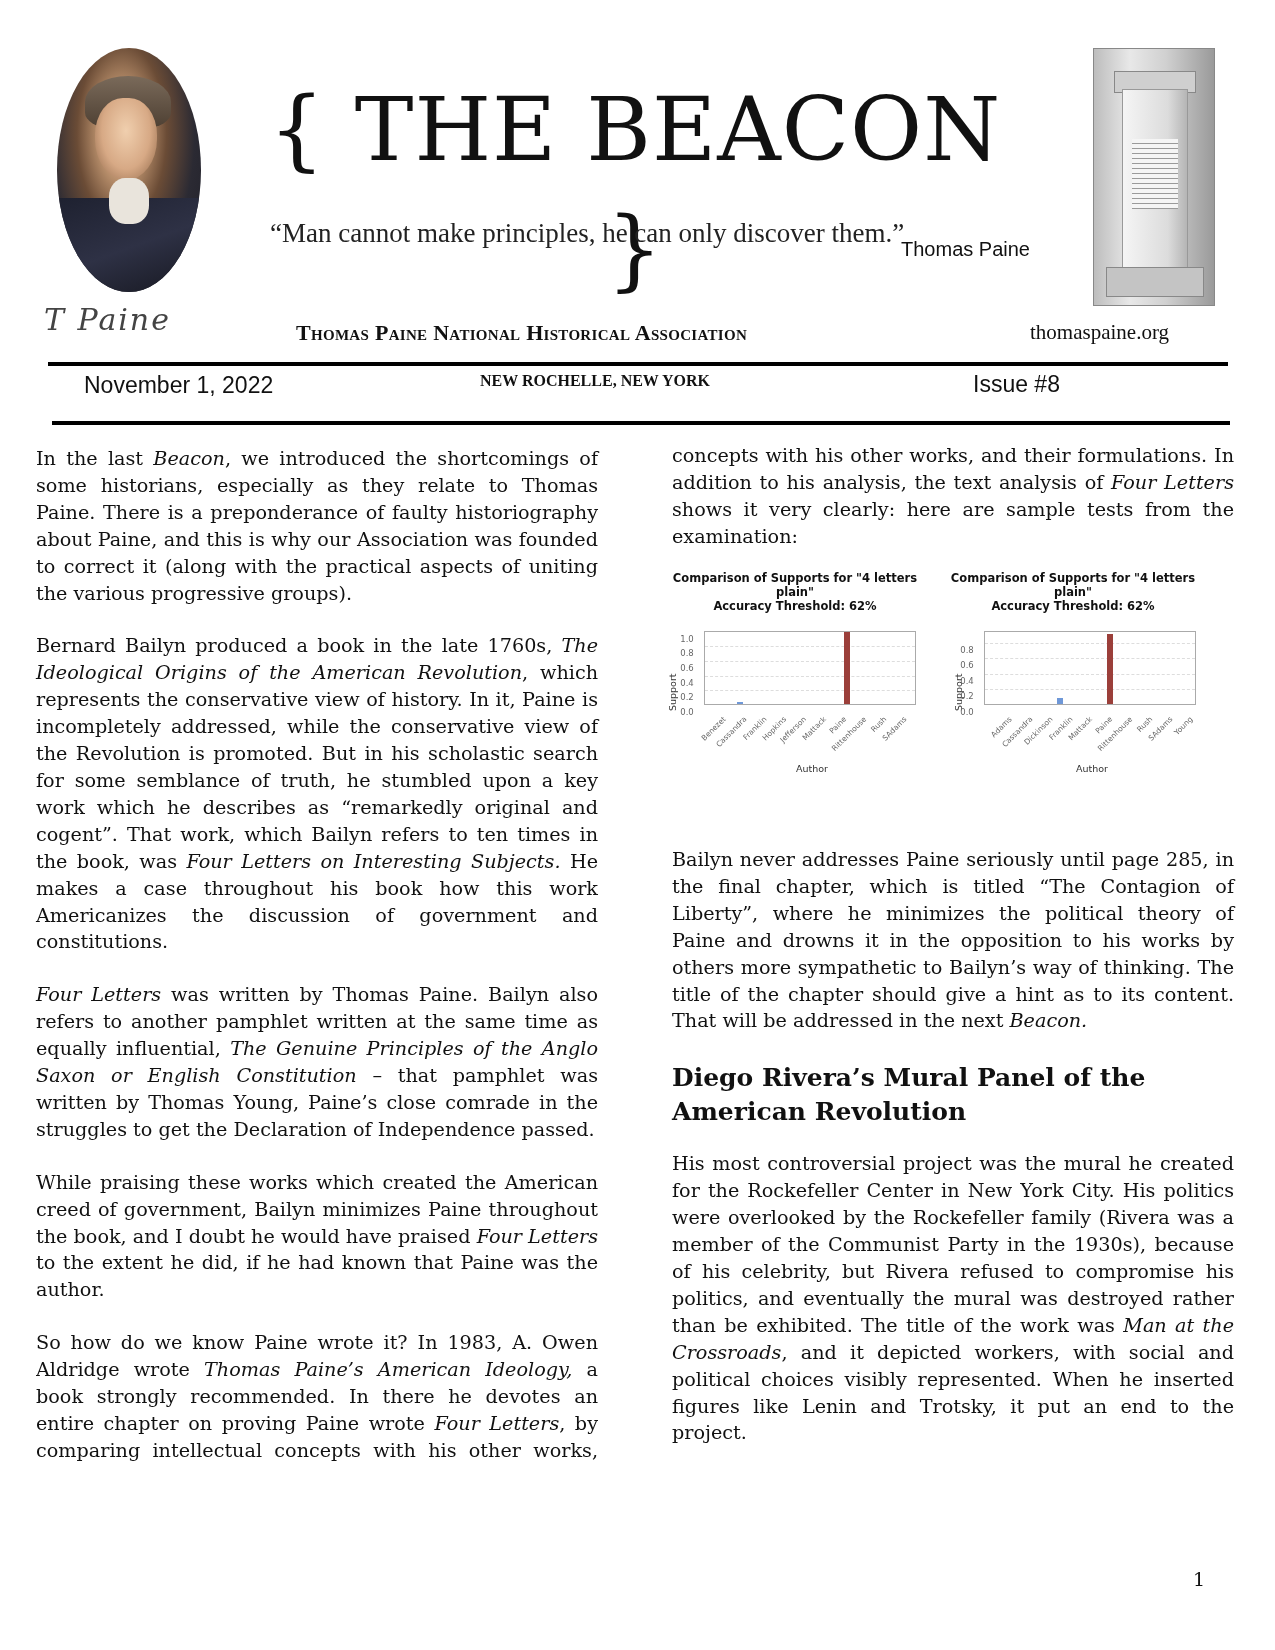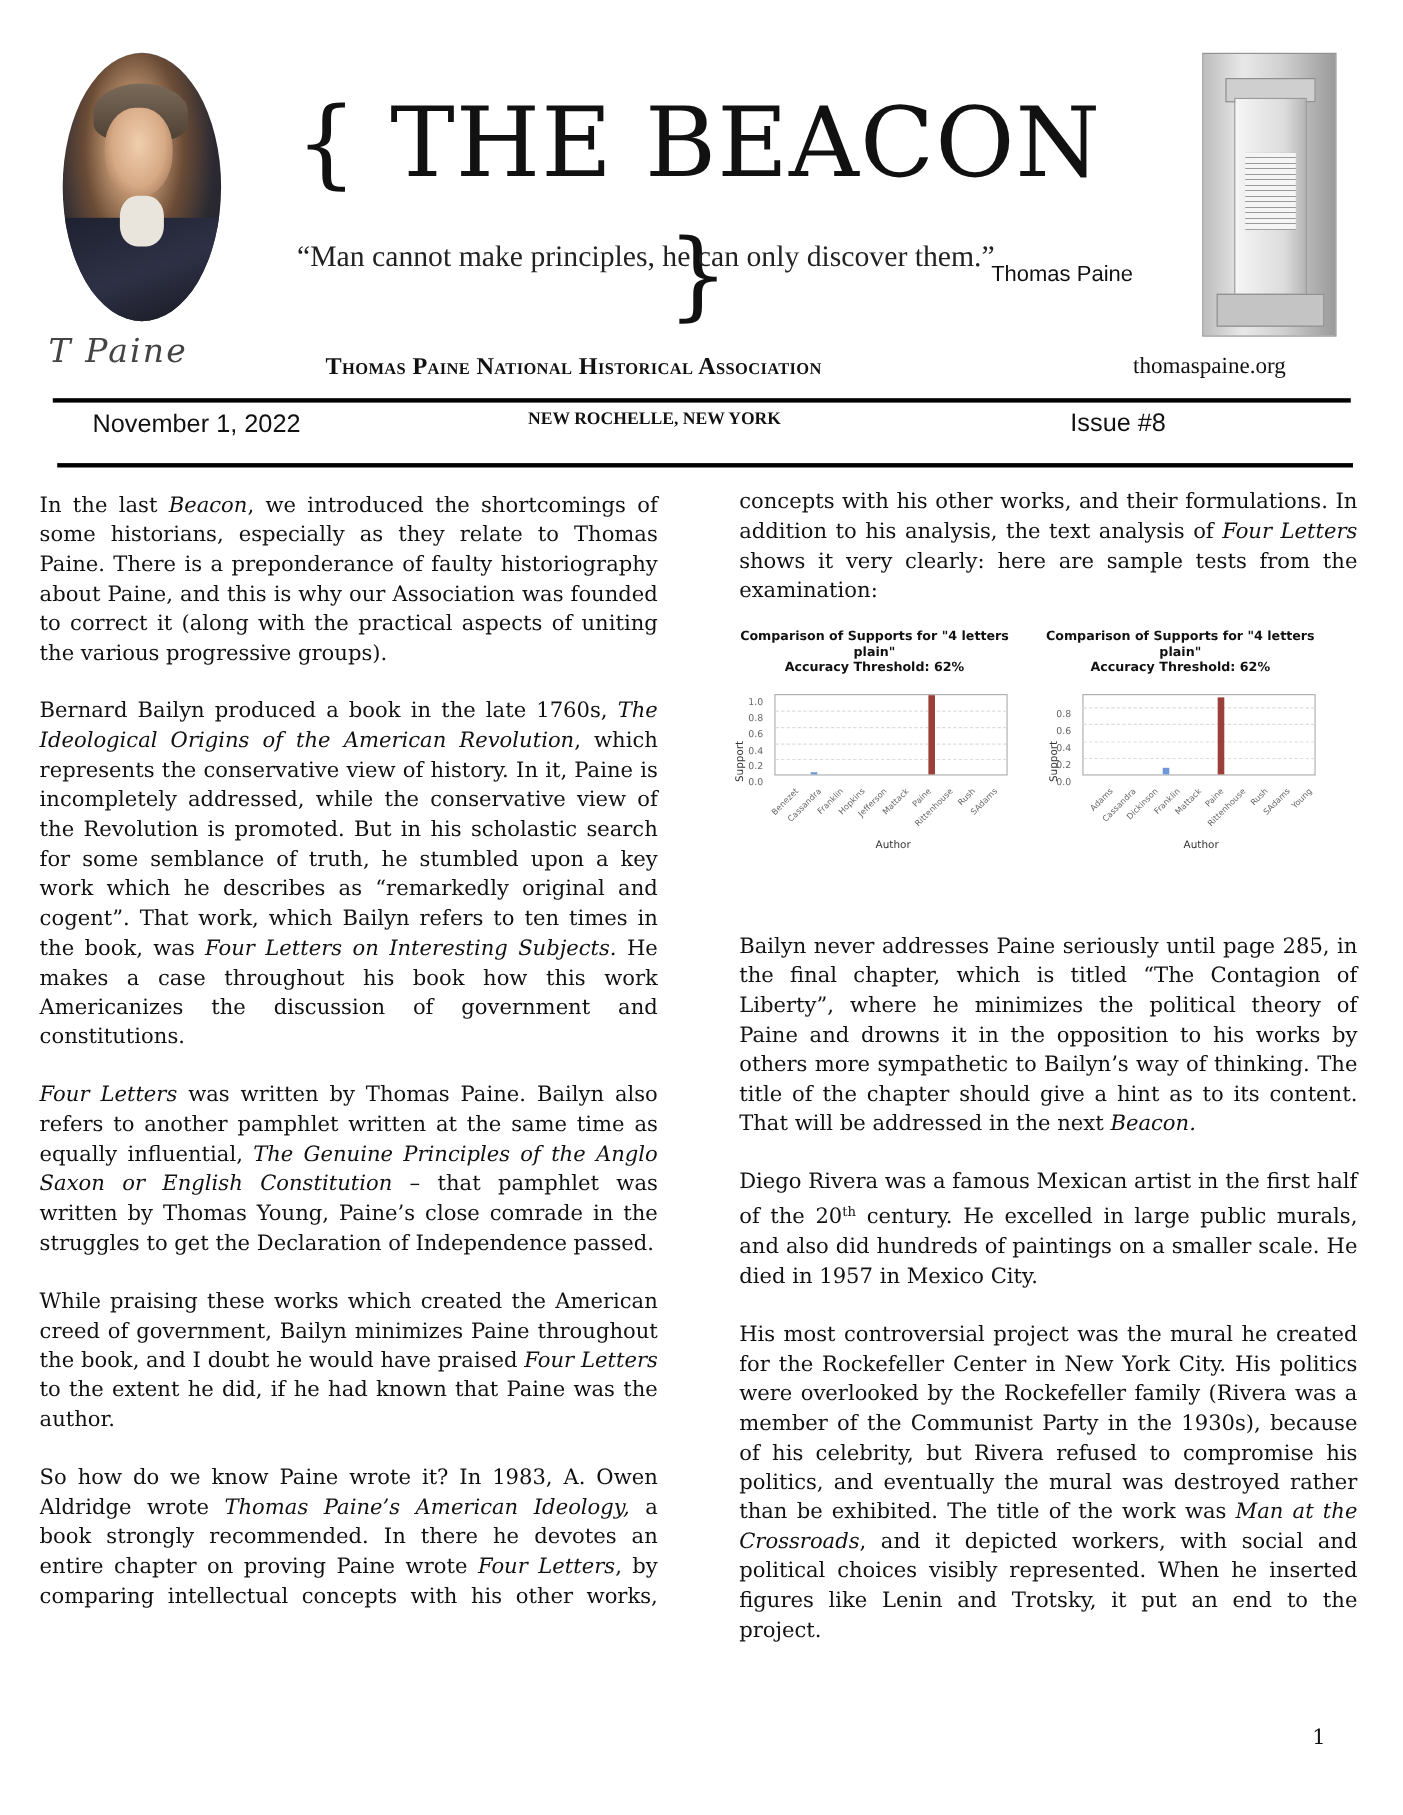--- a/index.html
+++ b/index.html
@@ -200,17 +200,17 @@
       <div class="xtick" style="right:86px;top:138px;">Rittenhouse</div>
       <div class="xtick" style="right:66px;top:138px;">Rush</div>
       <div class="xtick" style="right:46px;top:138px;">SAdams</div>
       <div class="xtick" style="right:26px;top:138px;">Young</div>
       <div class="xlabel" style="left:138px;top:185px;">Author</div>
     </div>
   </div>
 
   <p><span>Bailyn never addresses Paine seriously until page 285, in the final chapter, which is titled “The Contagion of Liberty”, where he minimizes the political theory of Paine and drowns it in the opposition to his works by others more sympathetic to Bailyn’s way of thinking. The title of the chapter should give a hint as to its content. That will be addressed in the next </span><i>Beacon.</i></p>
 
-  <p><span>Diego Rivera was a famous Mexican artist in the first half of the 20</span><sup>th</sup><span> century. He excelled in large public murals, and also did hundreds of paintings on a smaller scale. He died in 1957 in Mexico City.</span></p>
+  <h2>Diego Rivera’s Mural Panel of the American Revolution</h2>
   <p><span>His most controversial project was the mural he created for the Rockefeller Center in New York City. His politics were overlooked by the Rockefeller family (Rivera was a member of the Communist Party in the 1930s), because of his celebrity, but Rivera refused to compromise his politics, and eventually the mural was destroyed rather than be exhibited. The title of the work was </span><i>Man at the Crossroads</i><span>, and it depicted workers, with social and political choices visibly represented. When he inserted figures like Lenin and Trotsky, it put an end to the project.</span></p>
 </div>
 
 <div class="pagenum">1</div>
 
 </body></html>

